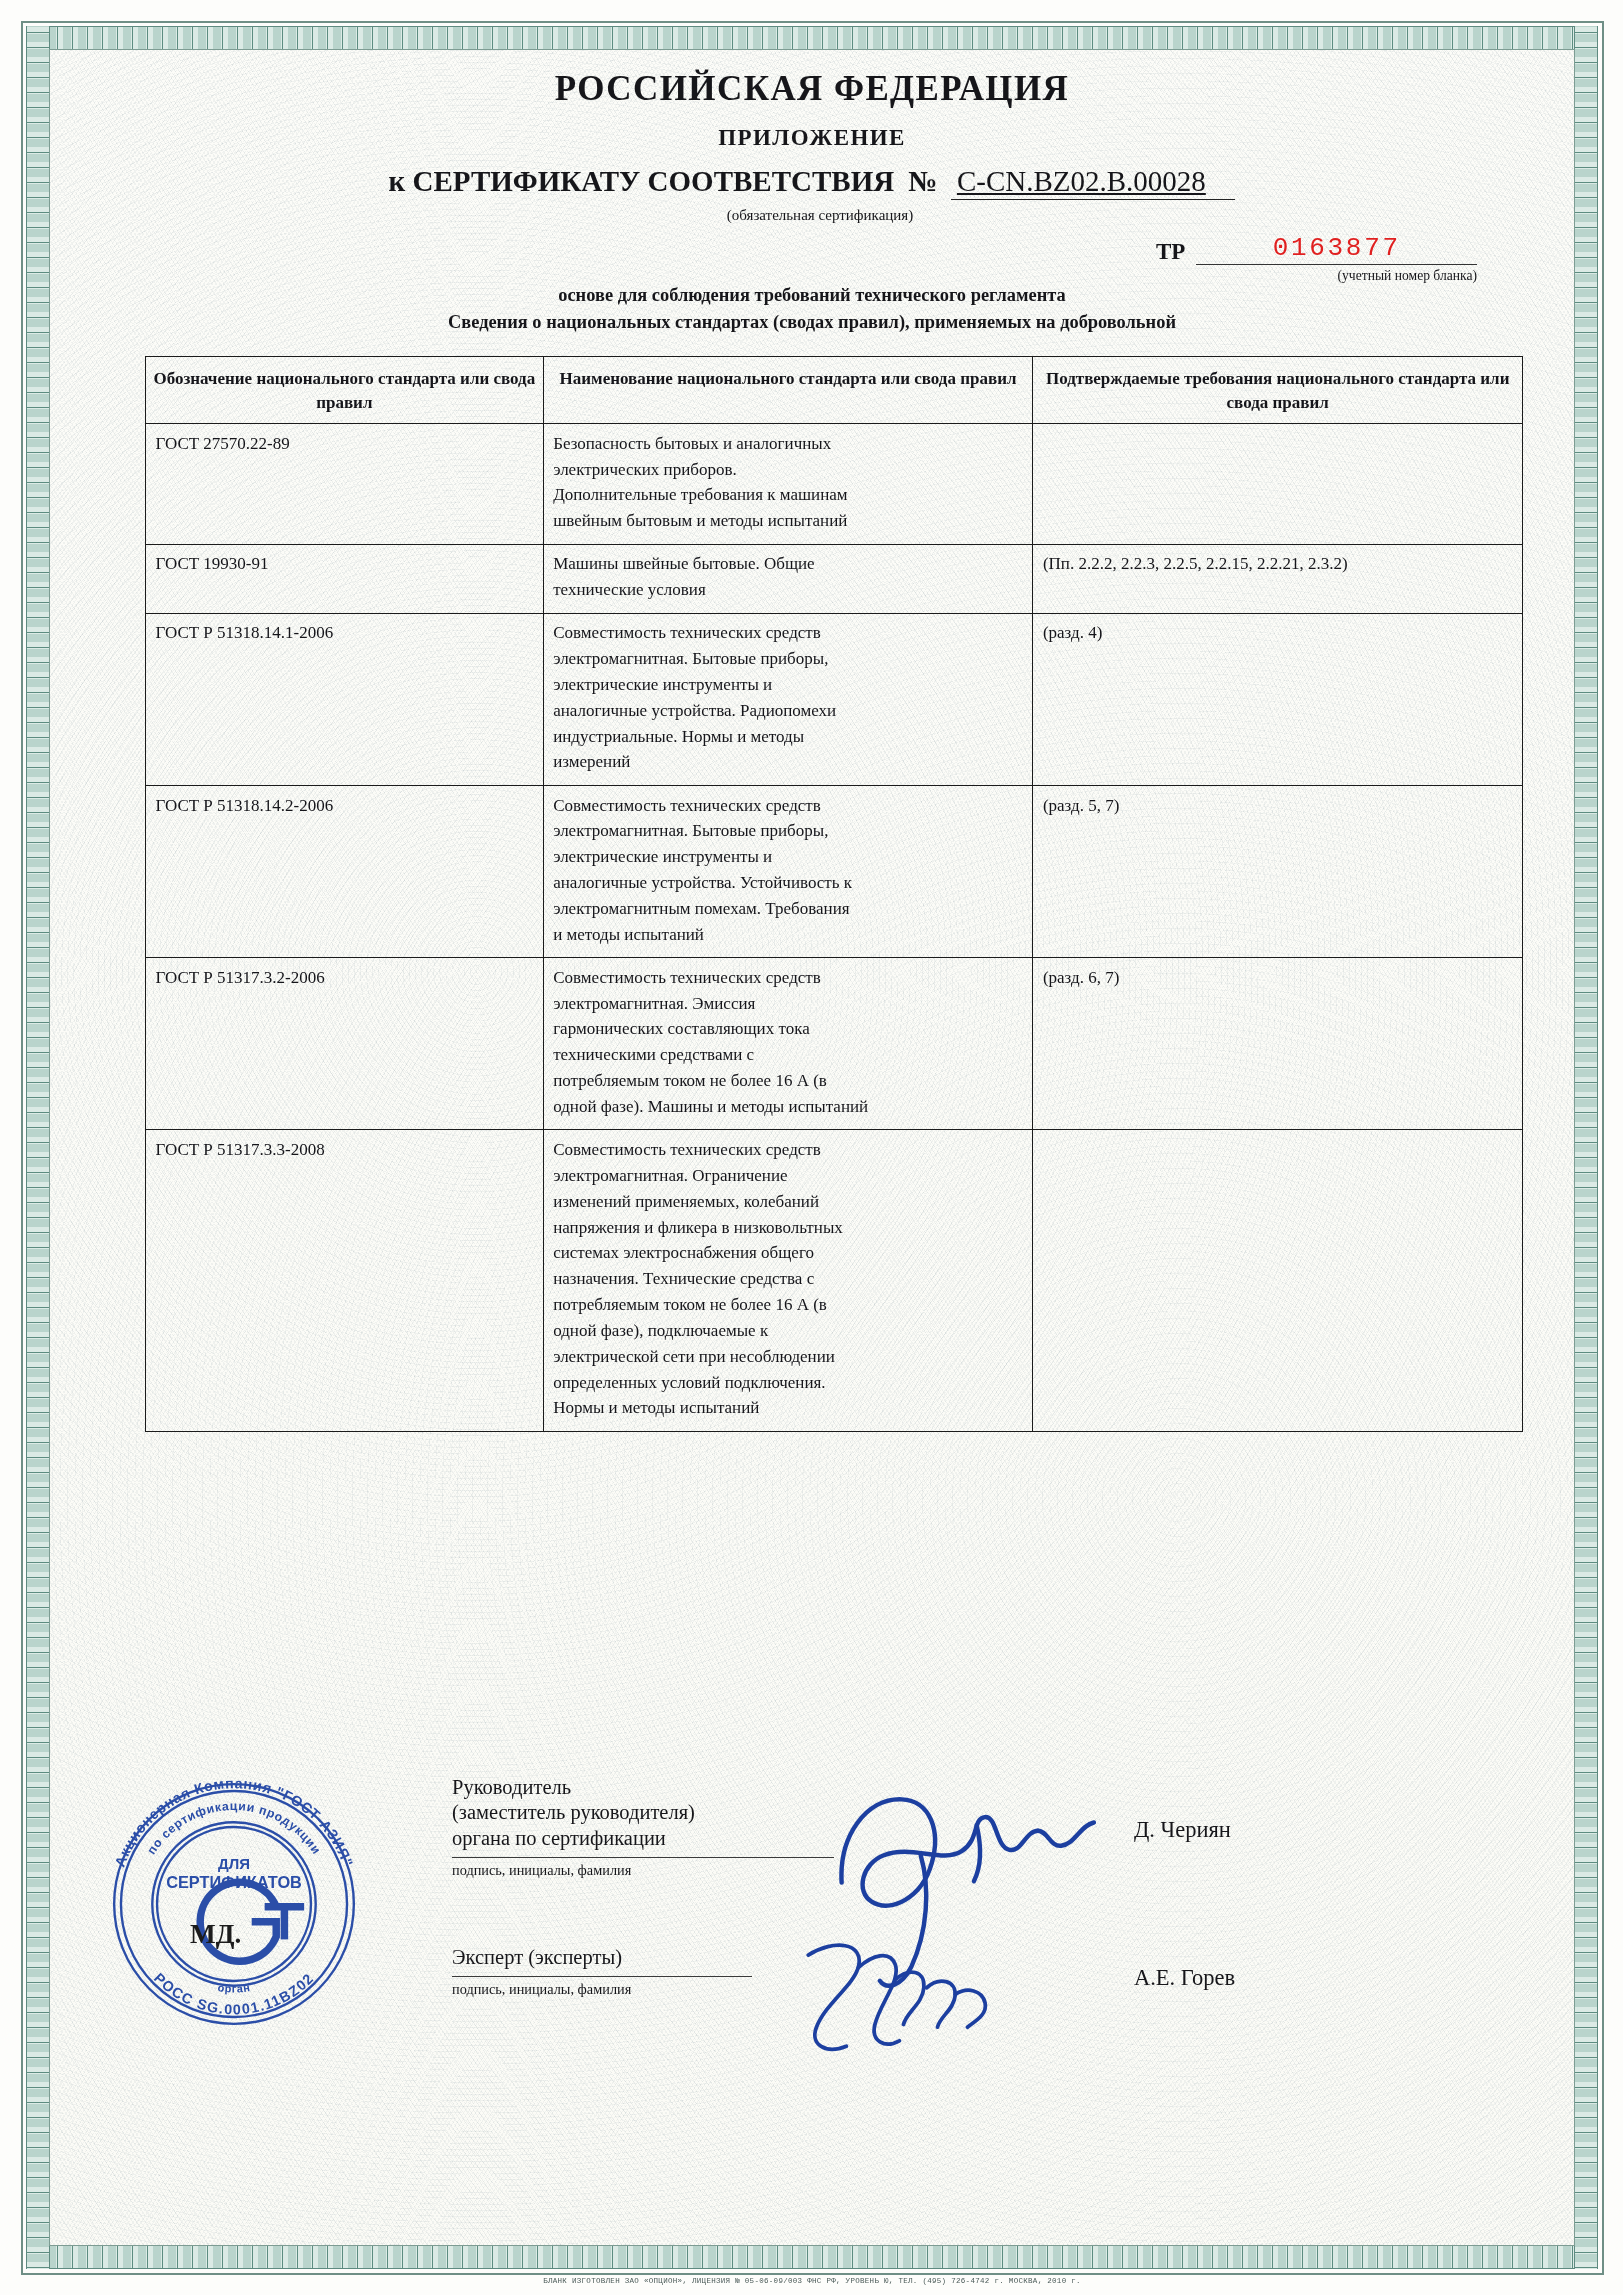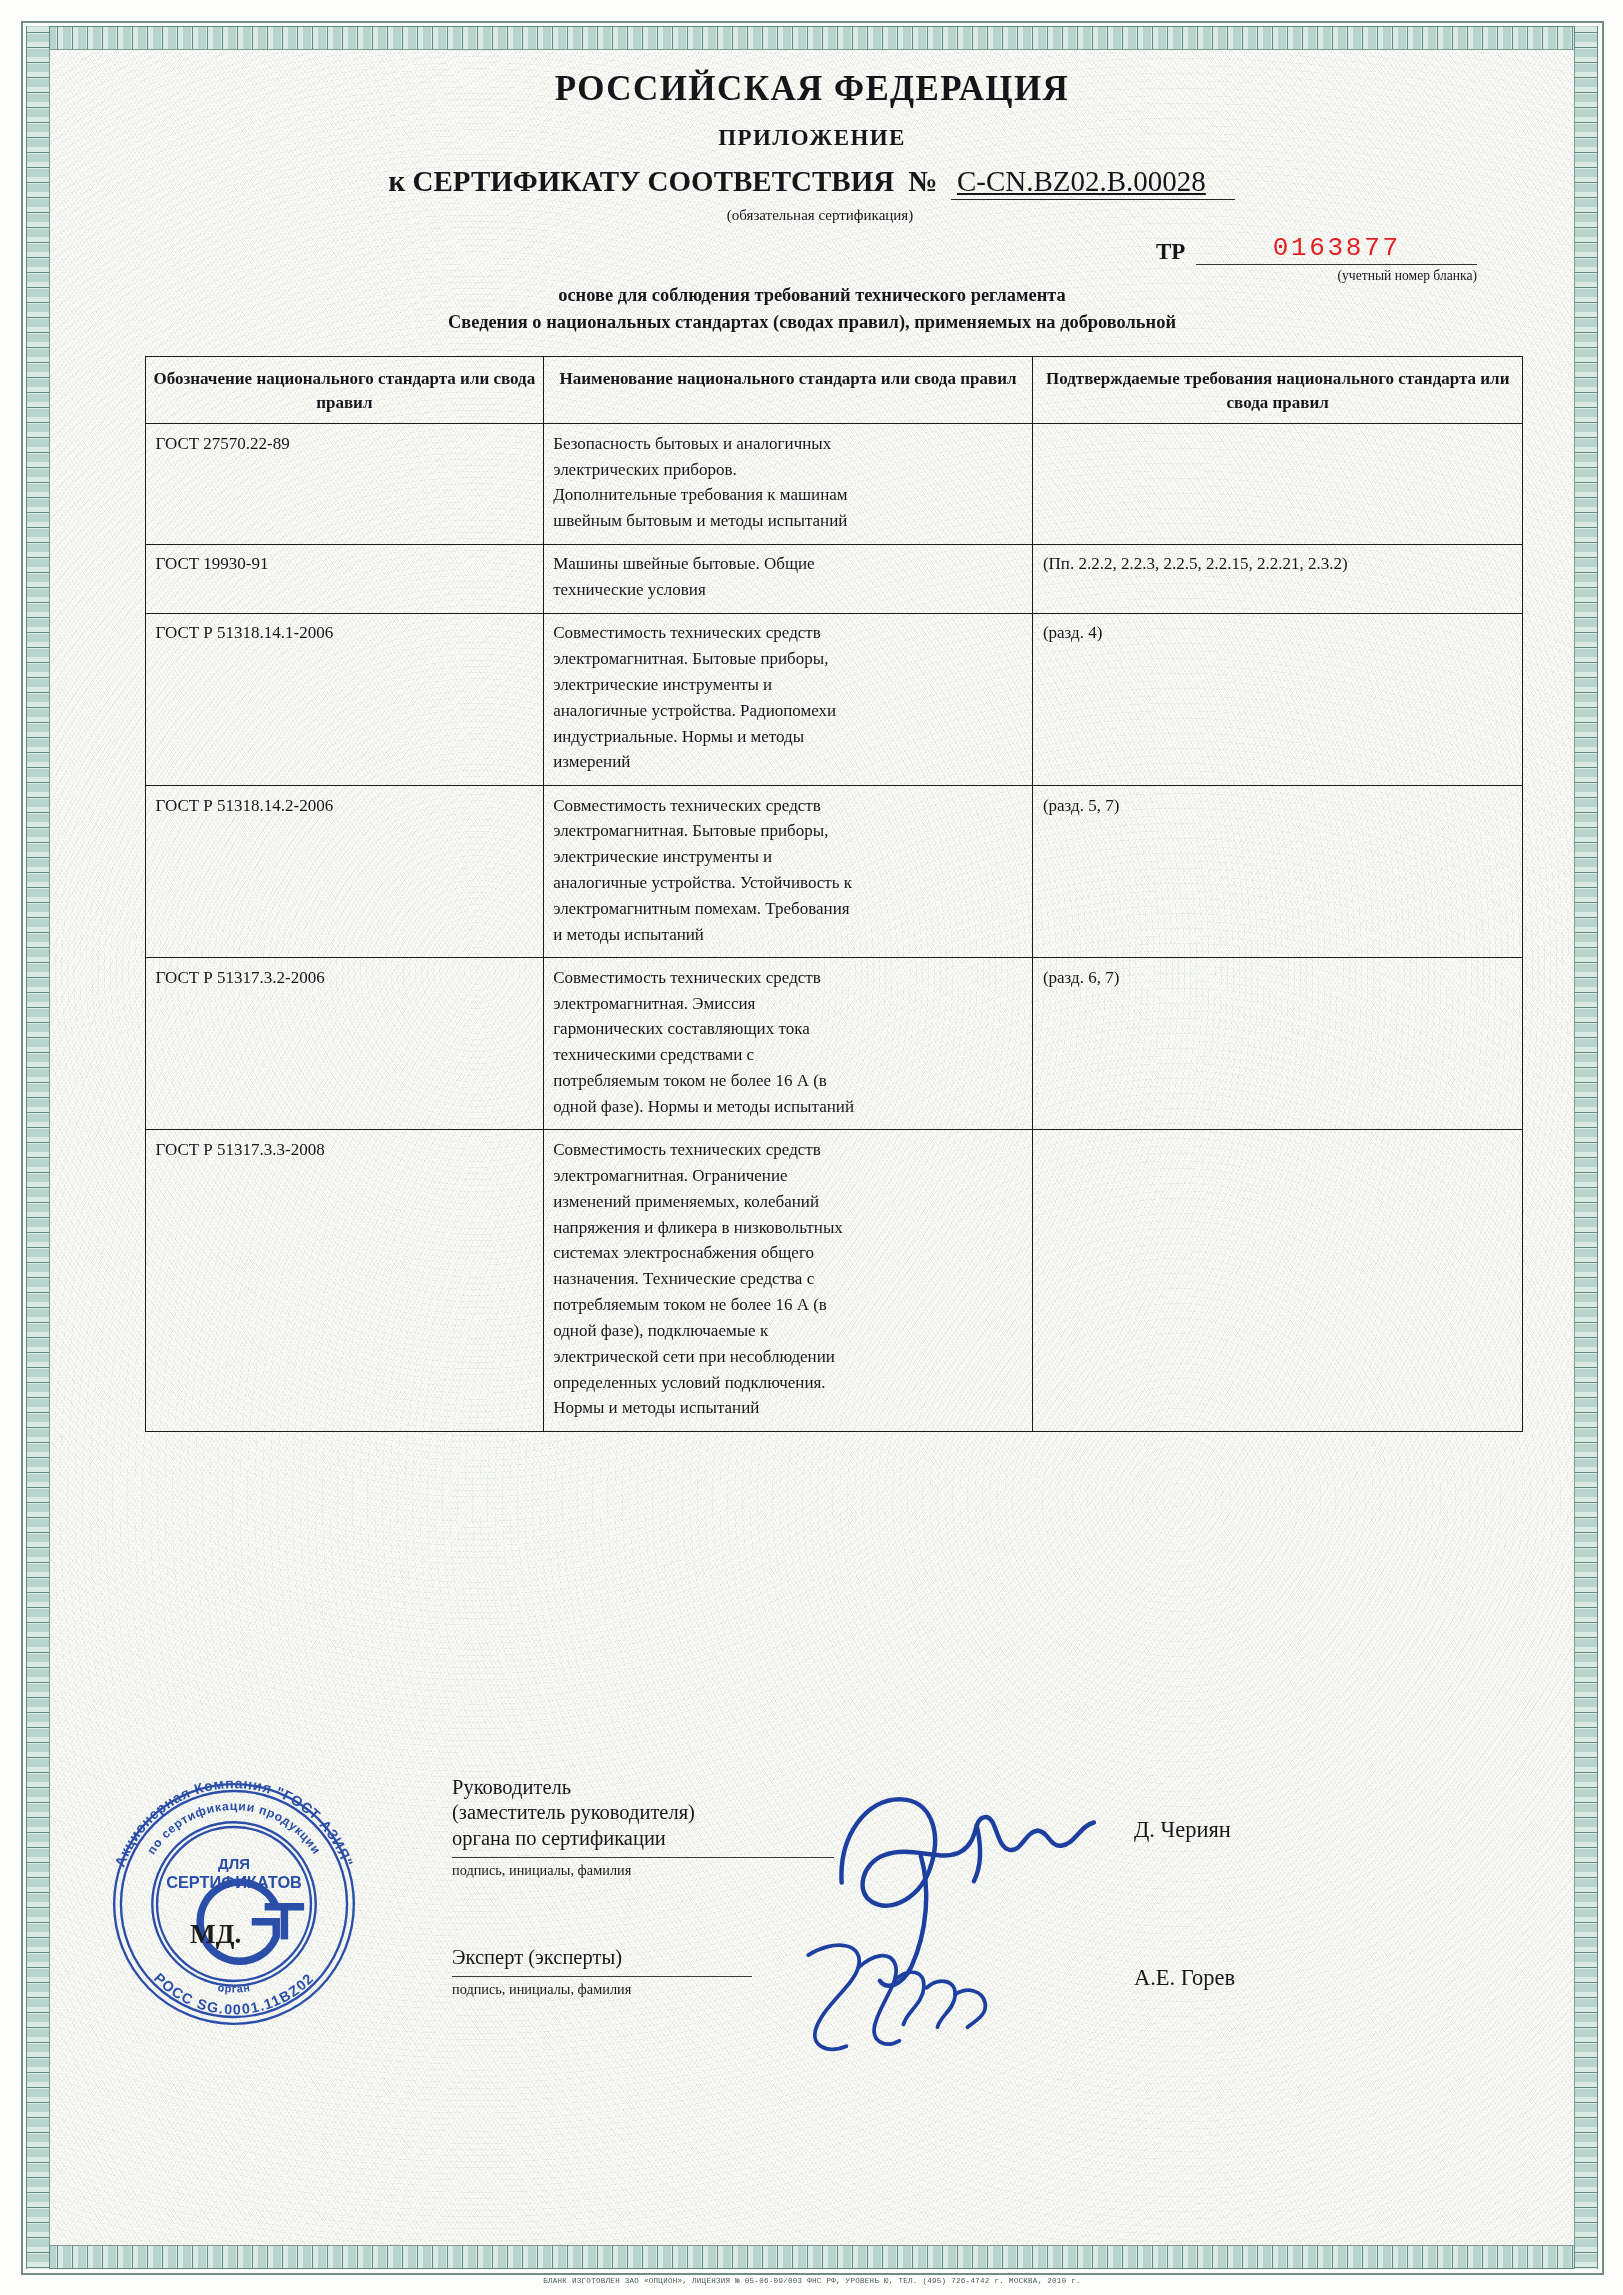--- a/index.html
+++ b/index.html
@@ -251,21 +251,21 @@
             <td class="c3">(разд. 5, 7)</td>
           </tr>
           <tr>
             <td class="c1">ГОСТ Р 51317.3.2-2006</td>
             <td class="c2">
               <span class="ln">Совместимость технических средств</span>
               <span class="ln">электромагнитная. Эмиссия</span>
               <span class="ln">гармонических составляющих тока</span>
               <span class="ln">техническими средствами с</span>
               <span class="ln">потребляемым током не более 16 А (в</span>
-              <span class="ln">одной фазе). Нормы и методы испытаний</span>
+              <span class="ln">одной фазе). Машины и методы испытаний</span>
             </td>
             <td class="c3">(разд. 6, 7)</td>
           </tr>
           <tr>
             <td class="c1">ГОСТ Р 51317.3.3-2008</td>
             <td class="c2">
               <span class="ln">Совместимость технических средств</span>
               <span class="ln">электромагнитная. Ограничение</span>
               <span class="ln">изменений применяемых, колебаний</span>
               <span class="ln">напряжения и фликера в низковольтных</span>

